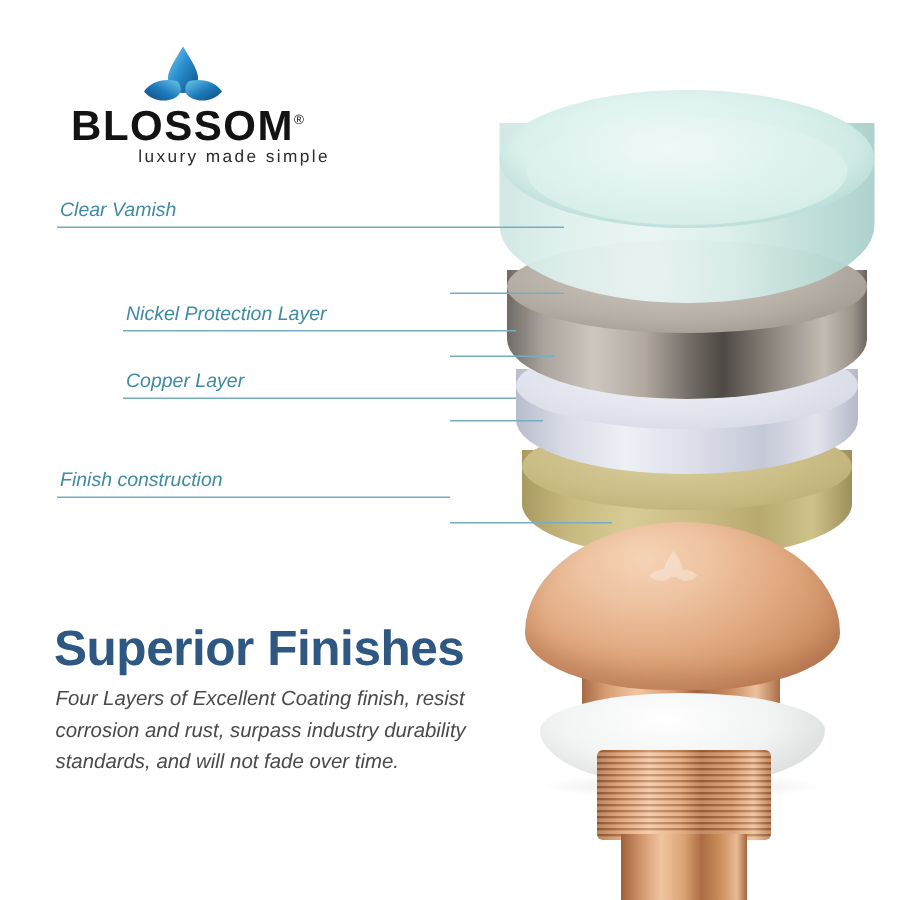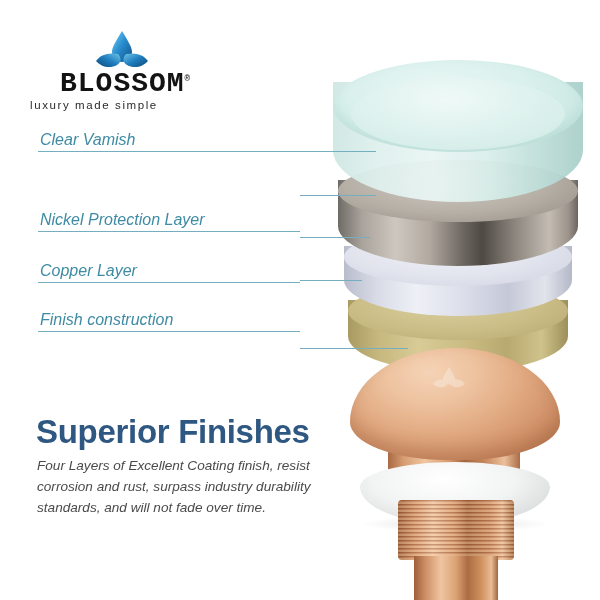--- a/index.html
+++ b/index.html
@@ -32,57 +32,57 @@
     top: 0px;
     width: 56px;
     height: 44px;
   }
   #brand-wordmark {
     position: absolute;
     left: 0px;
     top: 40px;
     width: 190px;
     text-align: center;
-    font-family: Liberation Mono, monospace;
+    font-family: Liberation Sans, sans-serif;
     font-size: 28px;
     font-weight: 700;
     letter-spacing: 1px;
     color: #131313;
     line-height: 1;
     white-space: nowrap;
   }
   #brand-reg {
     font-size: 9px;
     vertical-align: super;
     letter-spacing: 0;
     font-weight: 400;
   }
   #brand-tagline {
     position: absolute;
     left: 0px;
     top: 70px;
     width: 190px;
-    text-align: left;
+    text-align: right;
     font-family: "Liberation Sans", sans-serif;
     font-size: 11.5px;
     letter-spacing: 1.6px;
     color: #2b2b2b;
     line-height: 1;
     white-space: nowrap;
   }
 
   
   .callout {
     position: absolute;
     left: 38px;
   }
   .callout-text {
     font-family: "Liberation Sans", sans-serif;
     font-style: italic;
-    font-size: 16px;
+    font-size: 13px;
     color: #3f8ba3;
     line-height: 17px;
     white-space: nowrap;
     padding-left: 2px;
   }
   .callout-rule {
     height: 1px;
     background: #74aec0;
     margin-top: 3px;
   }
@@ -357,26 +357,26 @@
 
   <div id="subcopy">Four Layers of Excellent Coating finish, resist corrosion and rust, surpass industry durability standards, and will not fade over time.</div>
   <div id="headline">Superior Finishes</div>
 
 <div class="callout" style="top: 131px;">
       <div class="callout-text">Clear Vamish</div>
       <div class="callout-rule" style="width: 262px;"></div>
     </div>
     <div class="leader" style="left: 300px; width: 76px; top: 151px;"></div>
     <div class="leader" style="left: 300px; width: 76px; top: 195px;"></div>
-    <div class="callout" style="top: 211px;">
+    <div class="callout" style="top: 200px; margin-left: 44px;">
       <div class="callout-text">Nickel Protection Layer</div>
       <div class="callout-rule" style="width: 262px;"></div>
     </div>
     <div class="leader" style="left: 300px; width: 70px; top: 237px;"></div>
-    <div class="callout" style="top: 262px;">
+    <div class="callout" style="top: 245px; margin-left: 44px;">
       <div class="callout-text">Copper Layer</div>
       <div class="callout-rule" style="width: 262px;"></div>
     </div>
     <div class="leader" style="left: 300px; width: 62px; top: 280px;"></div>
     <div class="callout" style="top: 311px;">
       <div class="callout-text">Finish construction</div>
       <div class="callout-rule" style="width: 262px;"></div>
     </div>
     <div class="leader" style="left: 300px; width: 108px; top: 348px;"></div>
   </div>

